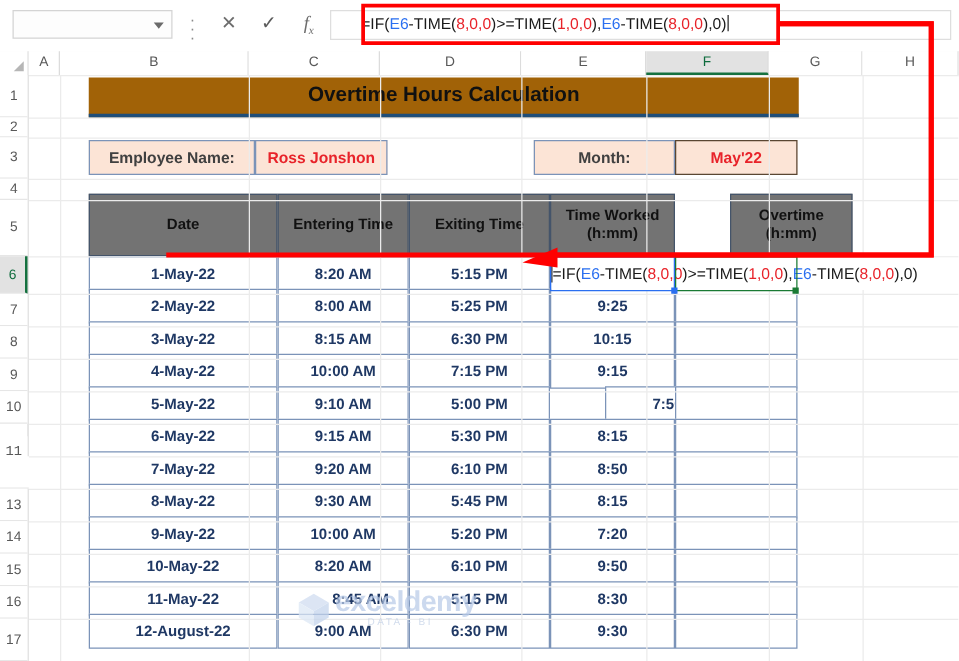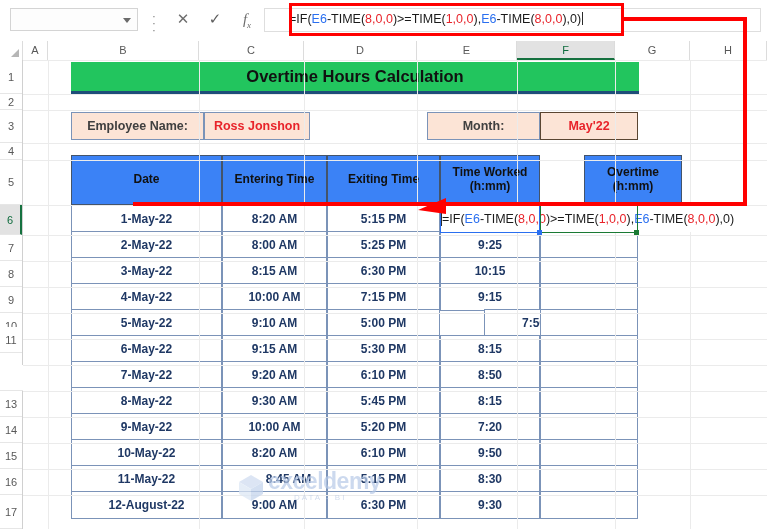--- a/index.html
+++ b/index.html
@@ -205,41 +205,41 @@
     display: flex;
     align-items: center;
     justify-content: center;
     font-family: "Liberation Sans", sans-serif;
     overflow: hidden;
     white-space: nowrap;
   }
 
   
   #title-cell {
-    background: #22c55e;
+    background: #a16207;
     border-bottom: 3px solid #1f4e79;
     color: #111111;
     font-size: 16.5px;
     font-weight: bold;
   }
 
   
   .infocell {
     background: #fce4d6;
     border: 1px solid #7b93b8;
     font-size: 12.5px;
     font-weight: bold;
   }
   .infocell.label { color: #404040; }
   .infocell.value { color: #e8232a; }
   #month-value { border: 1px solid #5a4632; }
 
   
   .thcell {
-    background: #3b82f6;
+    background: #737373;
     border: 1px solid #44546a;
     color: #111111;
     font-size: 12px;
     font-weight: bold;
     line-height: 1.15;
     flex-direction: column;
     text-align: center;
   }
 
   
@@ -365,21 +365,21 @@
     <div class="row-head" style="top: 0px; height: 34px; line-height: 34px;">1</div>
     <div class="row-head" style="top: 34px; height: 16px; line-height: 16px;">2</div>
     <div class="row-head" style="top: 50px; height: 33px; line-height: 33px;">3</div>
     <div class="row-head" style="top: 83px; height: 17px; line-height: 17px;">4</div>
     <div class="row-head" style="top: 100px; height: 45px; line-height: 45px;">5</div>
     <div class="row-head sel" style="top: 145px; height: 30px; line-height: 30px;">6</div>
     <div class="row-head" style="top: 175px; height: 26px; line-height: 26px;">7</div>
     <div class="row-head" style="top: 201px; height: 26px; line-height: 26px;">8</div>
     <div class="row-head" style="top: 227px; height: 26px; line-height: 26px;">9</div>
     <div class="row-head" style="top: 253px; height: 26px; line-height: 26px;">10</div>
-    <div class="row-head" style="top: 267px; height: 26px; line-height: 26px;">11</div>
+    <div class="row-head" style="top: 289px; height: 26px; line-height: 26px; font-family: Liberation Mono, monospace;">11</div>
     <div class="row-head" style="top: 305px; height: 26px; line-height: 26px; padding-left: 45px;">12</div>
     <div class="row-head" style="top: 331px; height: 26px; line-height: 26px;">13</div>
     <div class="row-head" style="top: 357px; height: 26px; line-height: 26px;">14</div>
     <div class="row-head" style="top: 383px; height: 26px; line-height: 26px;">15</div>
     <div class="row-head" style="top: 409px; height: 26px; line-height: 26px;">16</div>
     <div class="row-head" style="top: 435px; height: 34px; line-height: 34px;">17</div>
   </div>
 
 <div id="sheet" style="height: 469px;">
 

